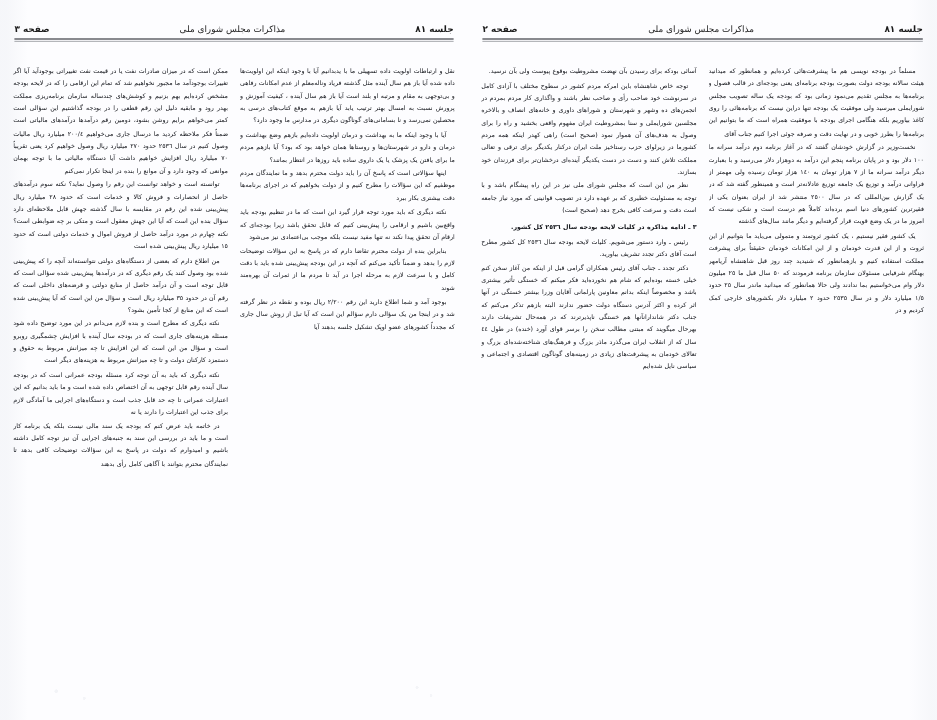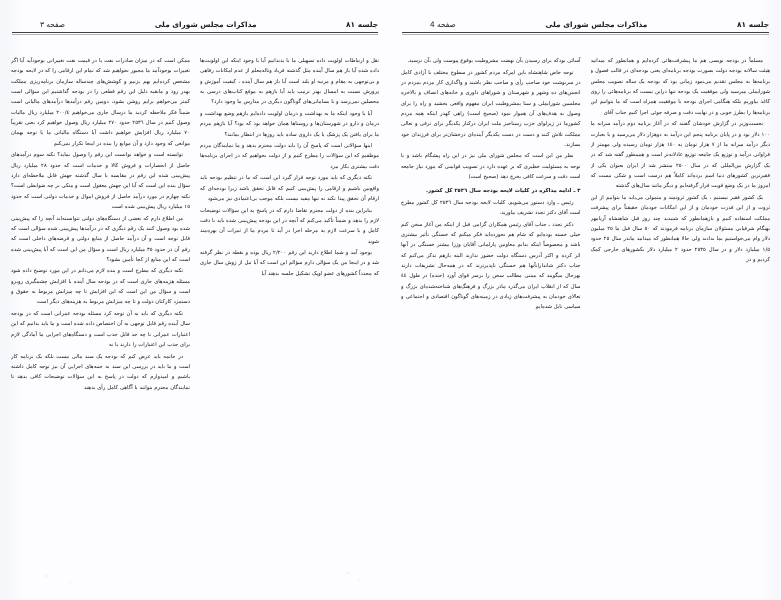--- a/index.html
+++ b/index.html
@@ -38,22 +38,22 @@
     display:flex;
     align-items:flex-end;
     justify-content:space-between;
     font-size:7.4px;
     letter-spacing:.2px;
     color:#1a1a1a;
     padding-bottom:2px;
     white-space:nowrap;
   }
   .rh-session{font-weight:600;text-align:center;}
-  .rh-title{font-weight:700;letter-spacing:.4px;}
-  .rh-page{font-weight:400;margin-left:28px;}
+  .rh-title{font-weight:400;letter-spacing:.4px;}
+  .rh-page{font-weight:700;}
   .rule{
     height:0;
     border-top:1.35px solid #23262b;
     margin-top:1px;
     opacity:.88;
   }
   .rule-soft{
     height:0;
     border-top:.6px solid #5a5f66;
     margin-top:1.1px;
@@ -126,21 +126,21 @@
 <body>
 
 <div class="scan-sheet">
 
   <div class="page page-right">
 
     <div class="runhead">
       <div class="rh-row">
         <span class="rh-session">جلسه ٨١</span>
         <span class="rh-title">مذاکرات مجلس شورای ملی</span>
-        <span class="rh-page">صفحه 4</span>
+        <span class="rh-page">صفحه ٢</span>
       </div>
       <div class="rule"></div>
       <div class="rule-soft"></div>
     </div>
 
     <div class="cols">
       <div class="col">
         <p>مسلماً در بودجه نویسی هم ما پیشرفت‌هائی کرده‌ایم و همانطور که میدانید هیئت سالانه بودجه دولت بصورت بودجه برنامه‌ای یعنی بودجه‌ای در قالب فصول و برنامه‌ها به مجلس تقدیم می‌نمود زمانی بود که بودجه یک ساله تصویب مجلس شورایملی میرسید ولی موفقیت یک بودجه تنها دراین نیست که برنامه‌هائی را روی کاغذ بیاوریم بلکه هنگامی اجرای بودجه با موفقیت همراه است که ما بتوانیم این برنامه‌ها را بطرز خوبی و در نهایت دقت و صرفه جوئی اجرا کنیم جناب آقای</p>
         <p>نخست‌وزیر در گزارش خودشان گفتند که در آغاز برنامه دوم درآمد سرانه ما ١٠٠ دلار بود و در پایان برنامه پنجم این درآمد به دوهزار دلار می‌رسید و با بعبارت دیگر درآمد سرانه ما از ٧ هزار تومان به ١٤٠ هزار تومان رسیده ولی مهمتر از فراوانی درآمد و توزیع یک جامعه توزیع عادلانه‌تر است و همینطور گفته شد که در یک گزارش بین‌المللی که در سال ٢٥٠٠ منتشر شد از ایران بعنوان یکی از فقیرترین کشورهای دنیا اسم برده‌اند کاملاً هم درست است و شکی نیست که امروز ما در یک وضع قویت قرار گرفته‌ایم و دیگر مانند سال‌های گذشته</p>
         <p>یک کشور فقیر نیستیم ، یک کشور ثروتمند و متمولی می‌باید ما بتوانیم از این ثروت و از این قدرت خودمان و از این امکانات خودمان حقیقتاً برای پیشرفت مملکت استفاده کنیم و بازهمانطور که شنیدید چند روز قبل شاهنشاه آریامهر بهنگام شرفیابی مسئولان سازمان برنامه فرمودند که ٥٠ سال قبل ما ٢٥ میلیون دلار وام می‌خواستیم بما ندادند ولی حالا همانطور که میدانید ماندر سال ٢٥ حدود ١/٥ میلیارد دلار و در سال ٢٥٣٥ حدود ٢ میلیارد دلار بکشورهای خارجی کمک کردیم و در</p>

